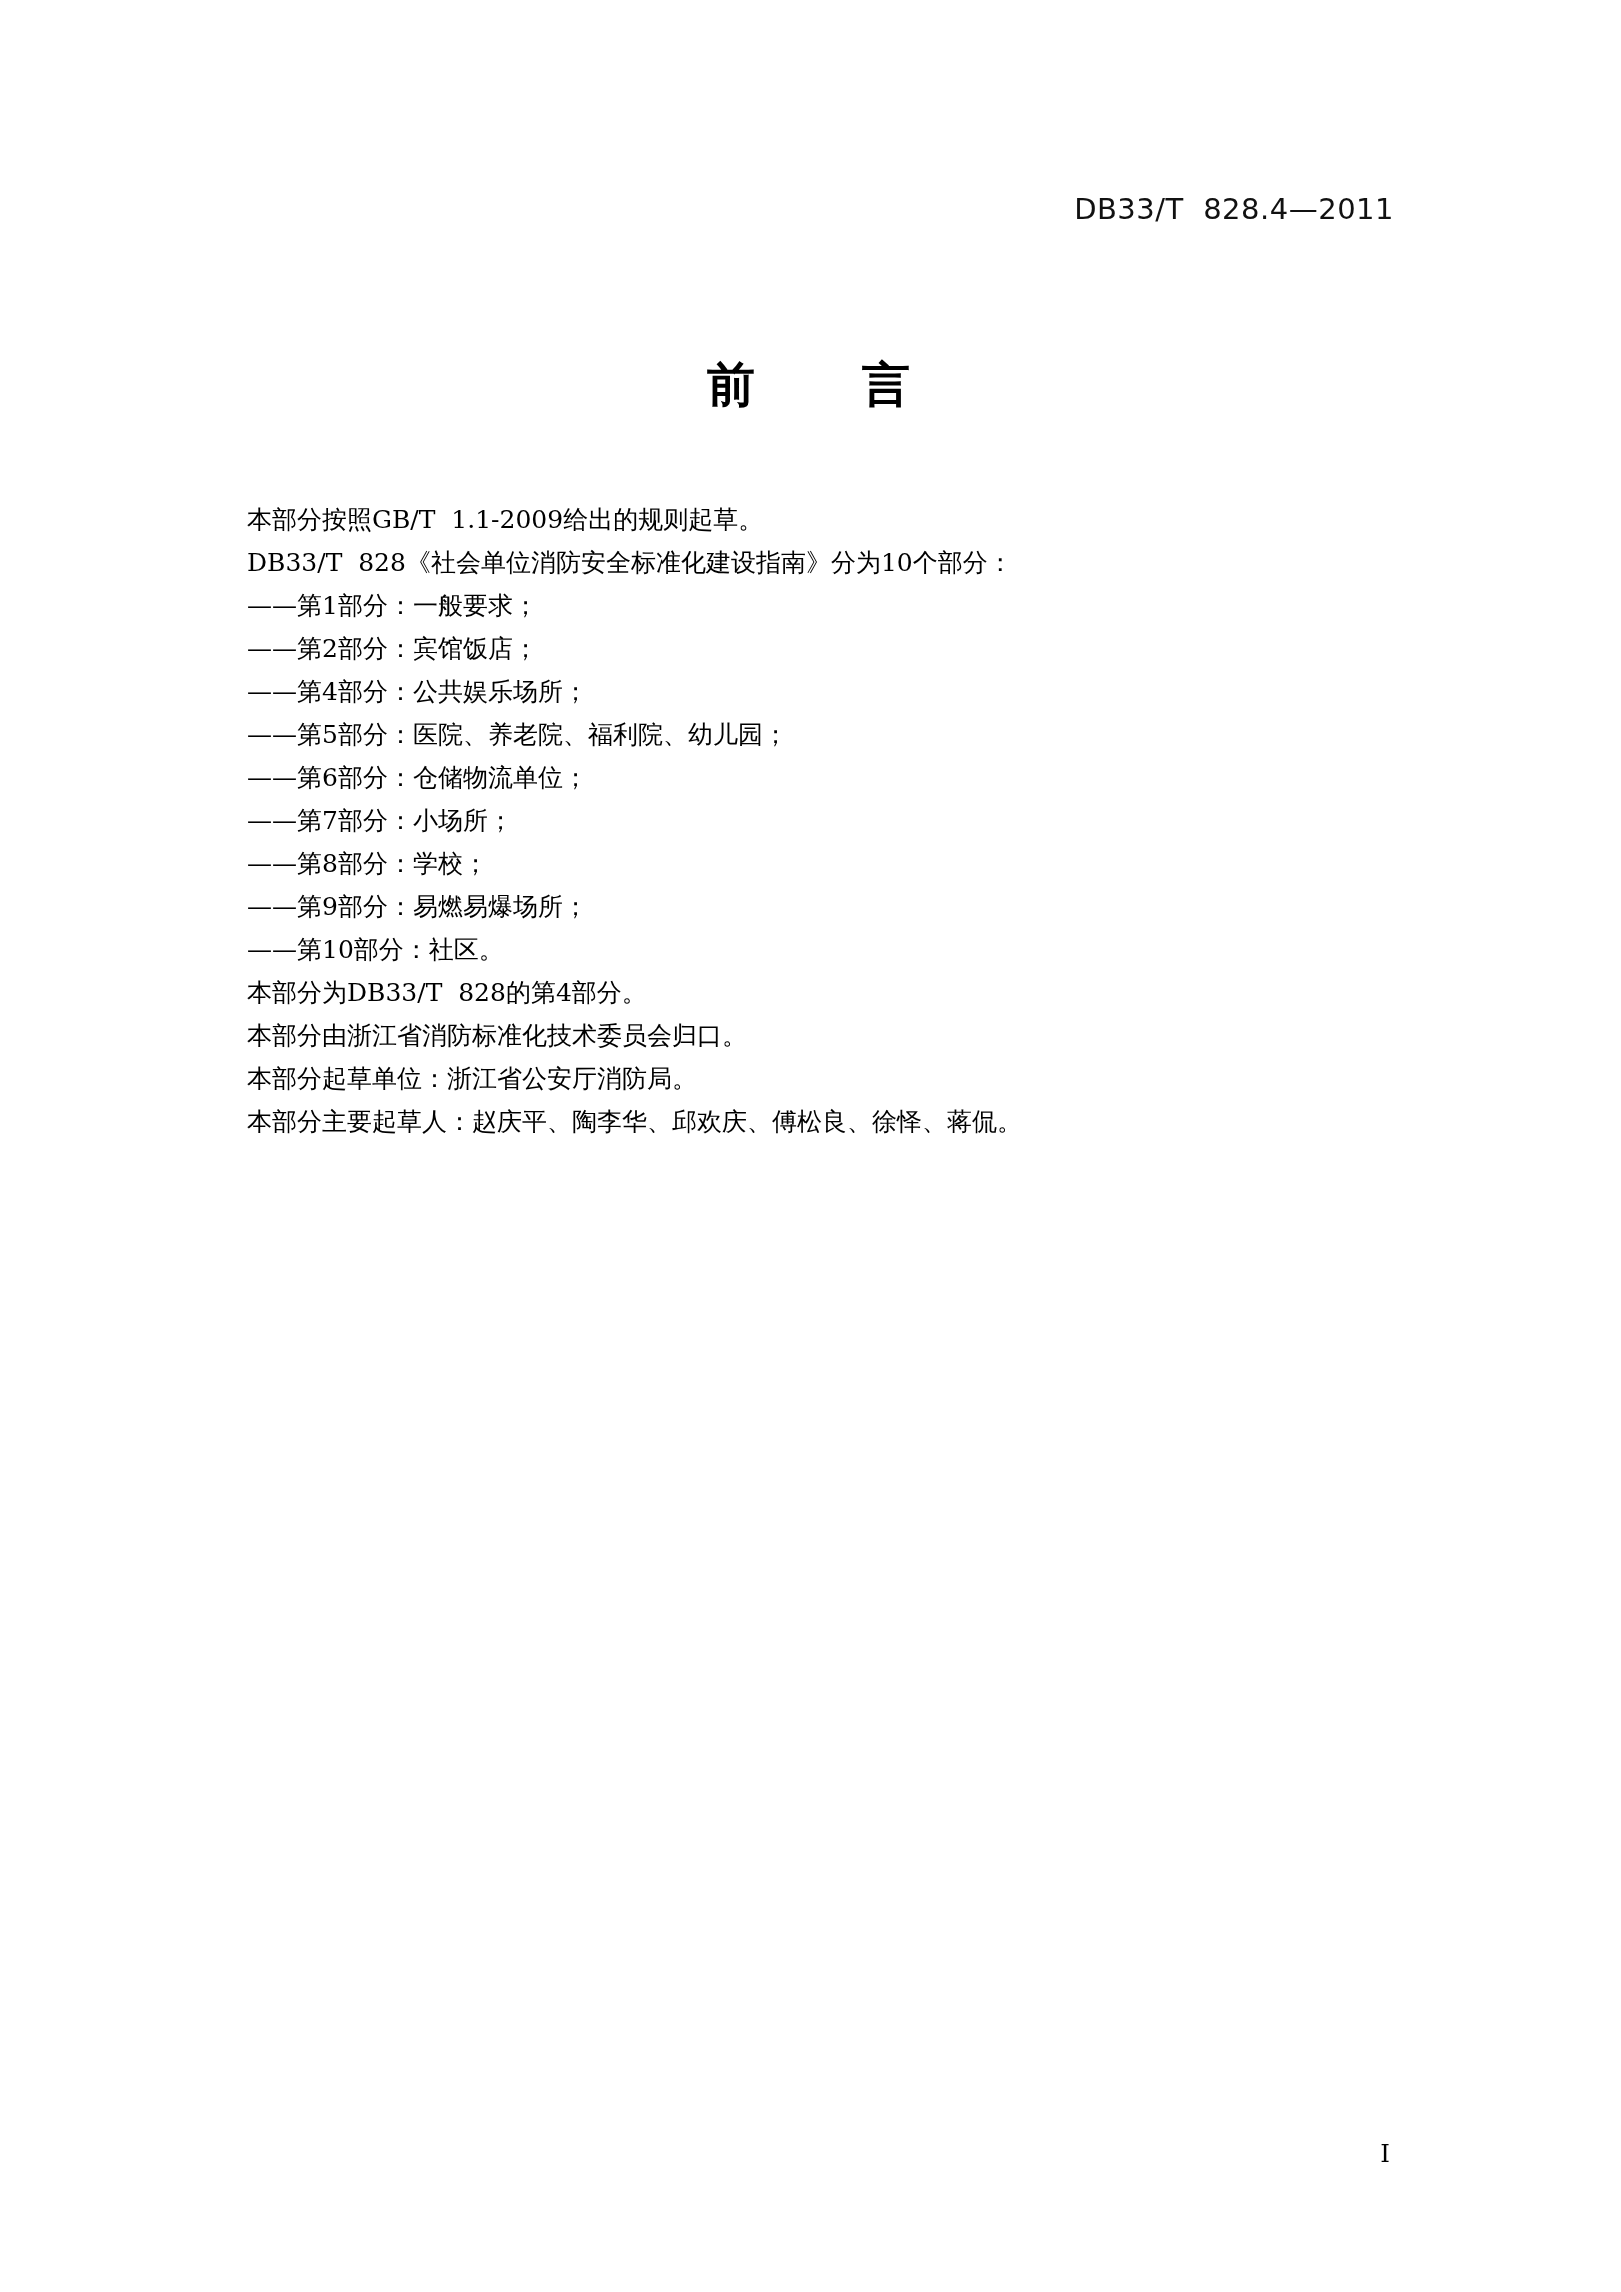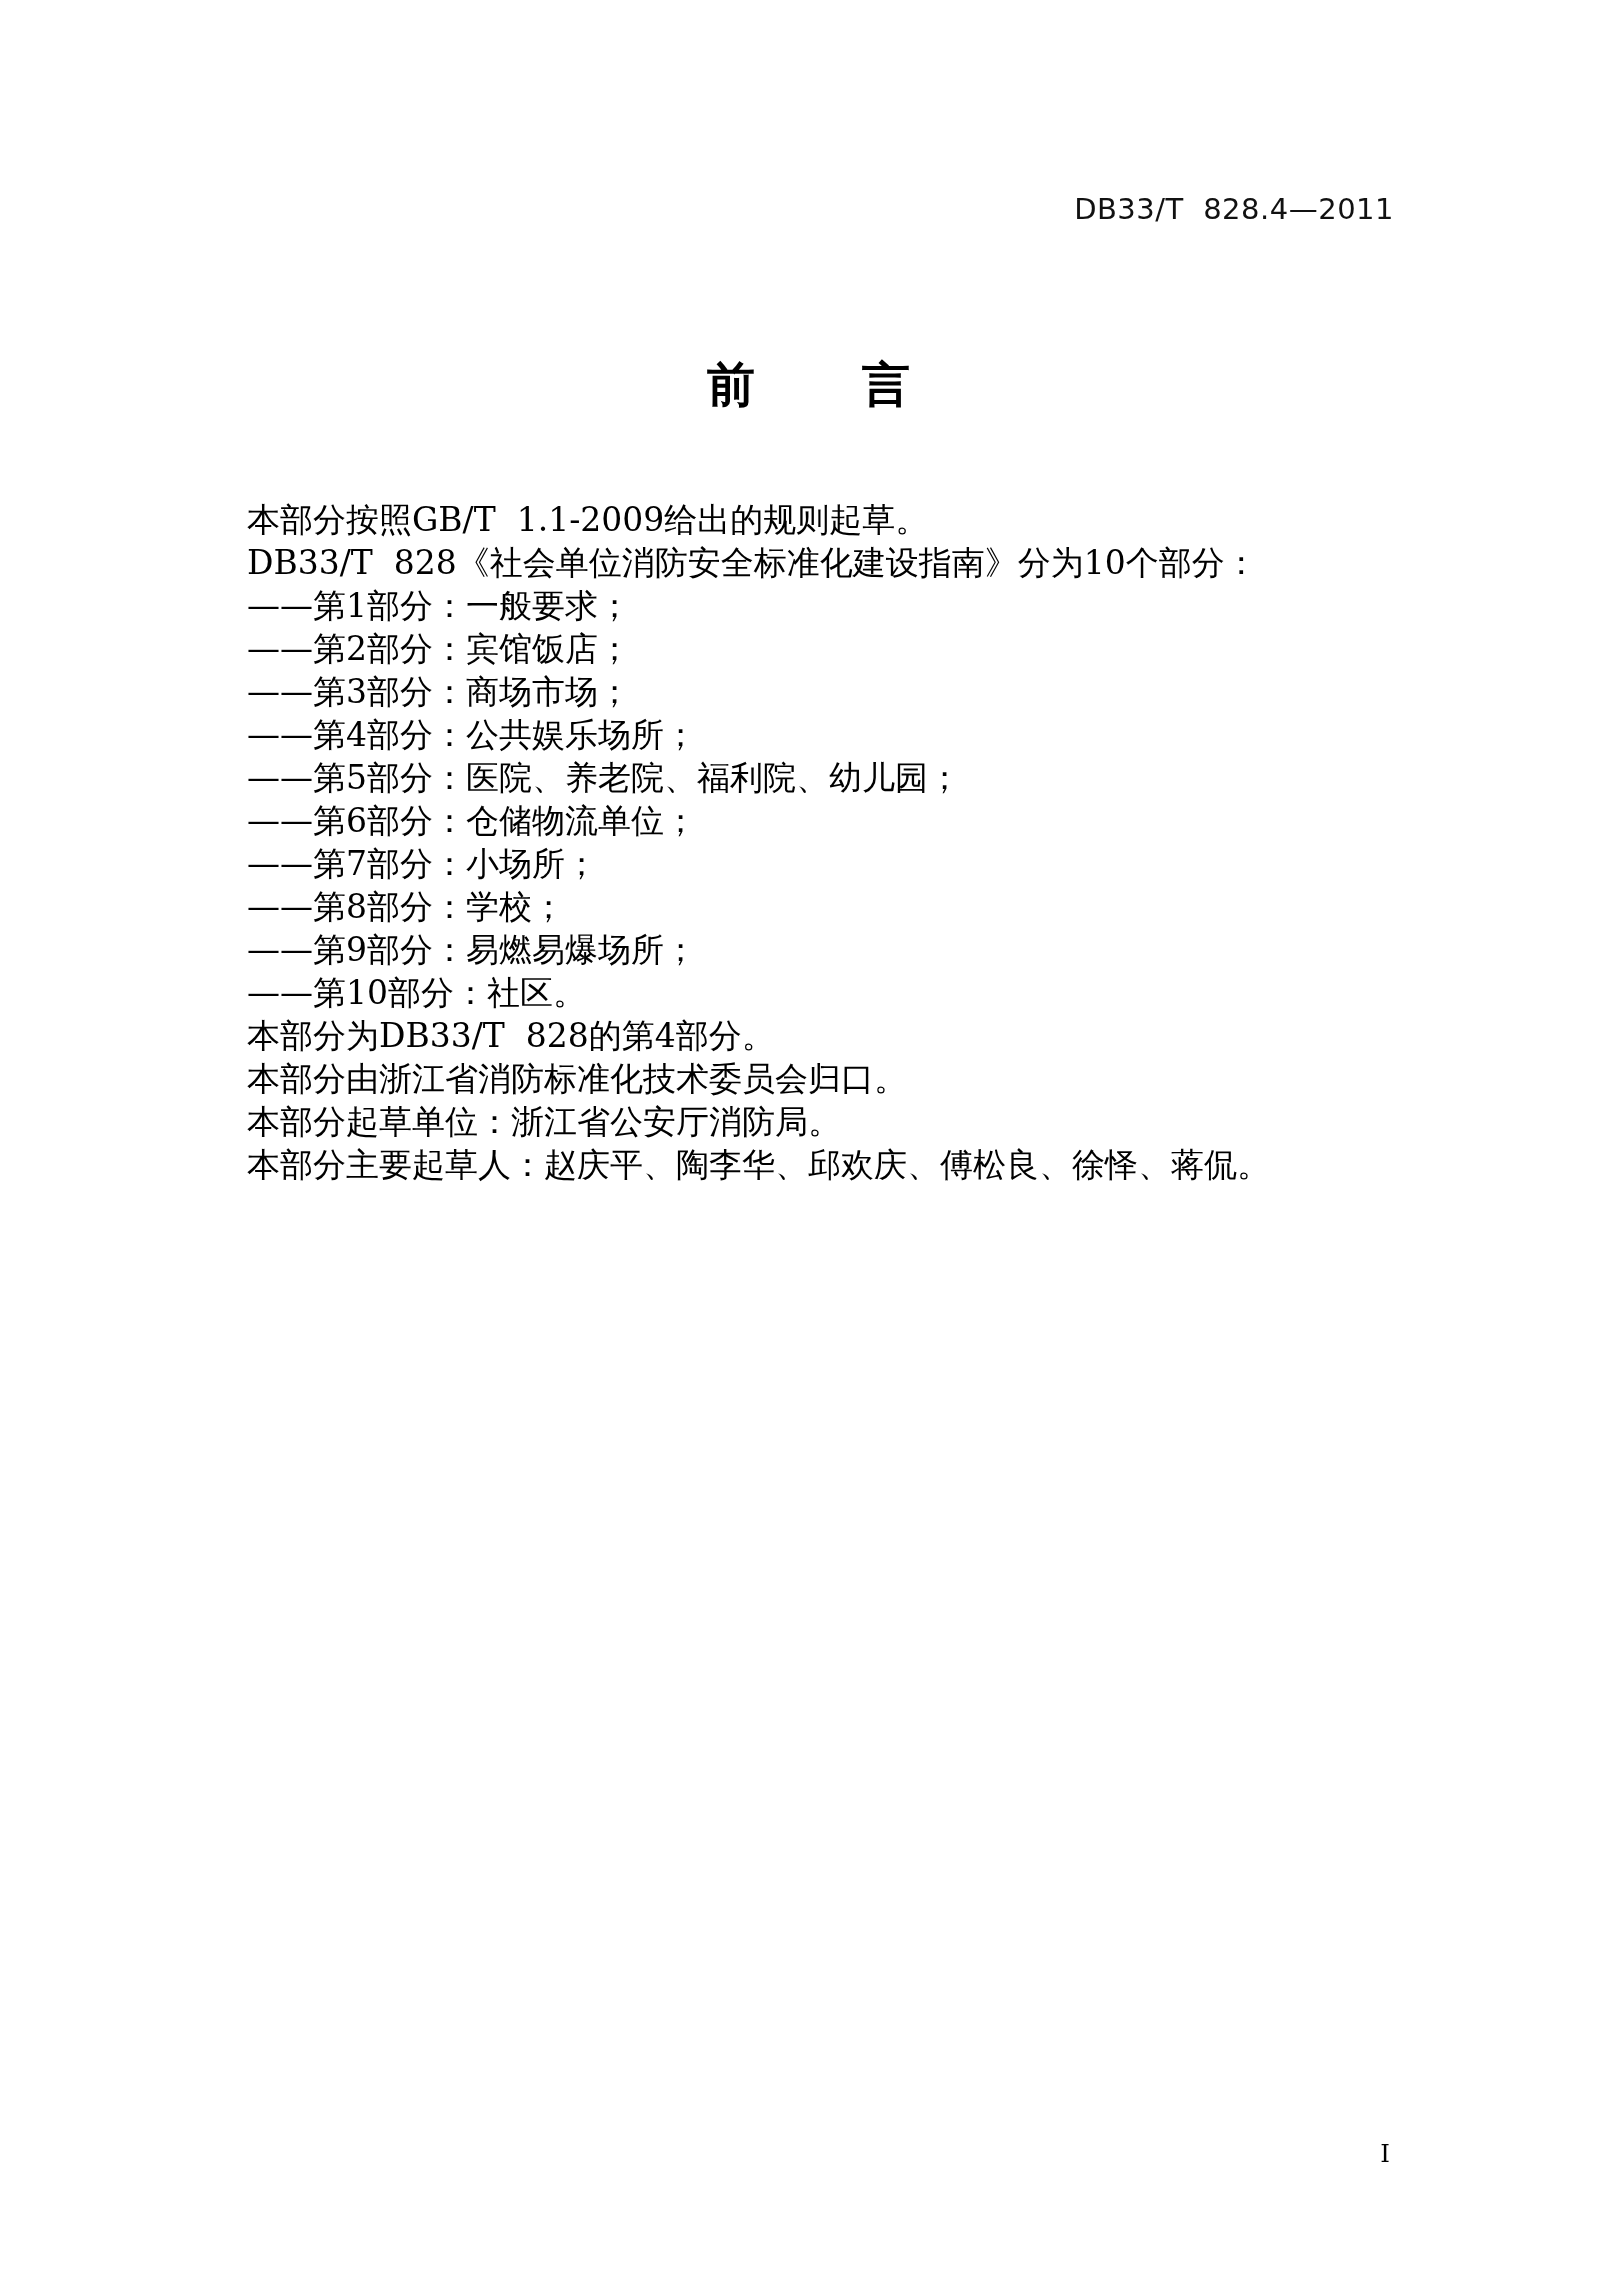--- a/index.html
+++ b/index.html
@@ -36,21 +36,21 @@
     font-weight: bold;
     font-size: 48px;
     letter-spacing: 3.9px;
     white-space: pre;
   }
   .body-block {
     position: absolute;
     top: 498px;
     left: 247px;
     width: 1176px;
-    font-size: 33px;
+    font-size: 25px;
     line-height: 43px;
     color: #000000;
   }
   .body-block p {
     margin: 0;
     padding: 0;
     white-space: pre;
   }
   .indent-dash {
     padding-left: 0px;
@@ -70,21 +70,20 @@
 
   <div class="header-code">DB33/T  828.4—2011</div>
 
   <div class="doc-title">前     言</div>
 
   <div class="body-block">
     <p>本部分按照GB/T  1.1-2009给出的规则起草。</p>
     <p>DB33/T  828《社会单位消防安全标准化建设指南》分为10个部分：</p>
     <p class="indent-dash">——第1部分：一般要求；</p>
     <p class="indent-dash">——第2部分：宾馆饭店；</p>
-    <p class="indent-dash">——第3部分：商场市场；</p>
     <p class="indent-dash">——第4部分：公共娱乐场所；</p>
     <p class="indent-dash">——第5部分：医院、养老院、福利院、幼儿园；</p>
     <p class="indent-dash">——第6部分：仓储物流单位；</p>
     <p class="indent-dash">——第7部分：小场所；</p>
     <p class="indent-dash">——第8部分：学校；</p>
     <p class="indent-dash">——第9部分：易燃易爆场所；</p>
     <p class="indent-dash">——第10部分：社区。</p>
     <p>本部分为DB33/T  828的第4部分。</p>
     <p>本部分由浙江省消防标准化技术委员会归口。</p>
     <p>本部分起草单位：浙江省公安厅消防局。</p>

